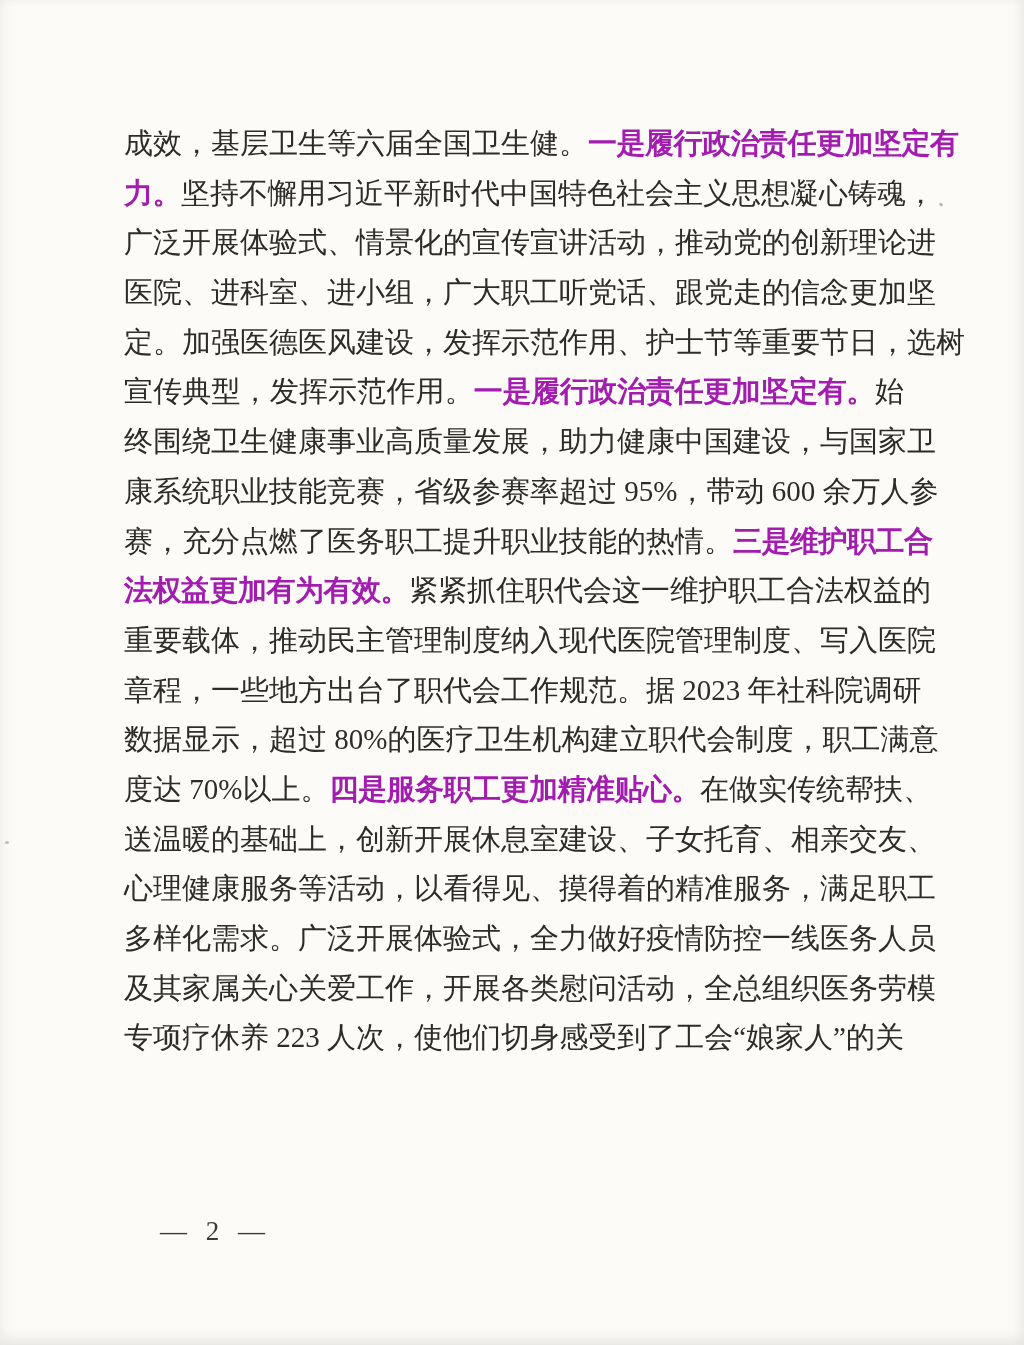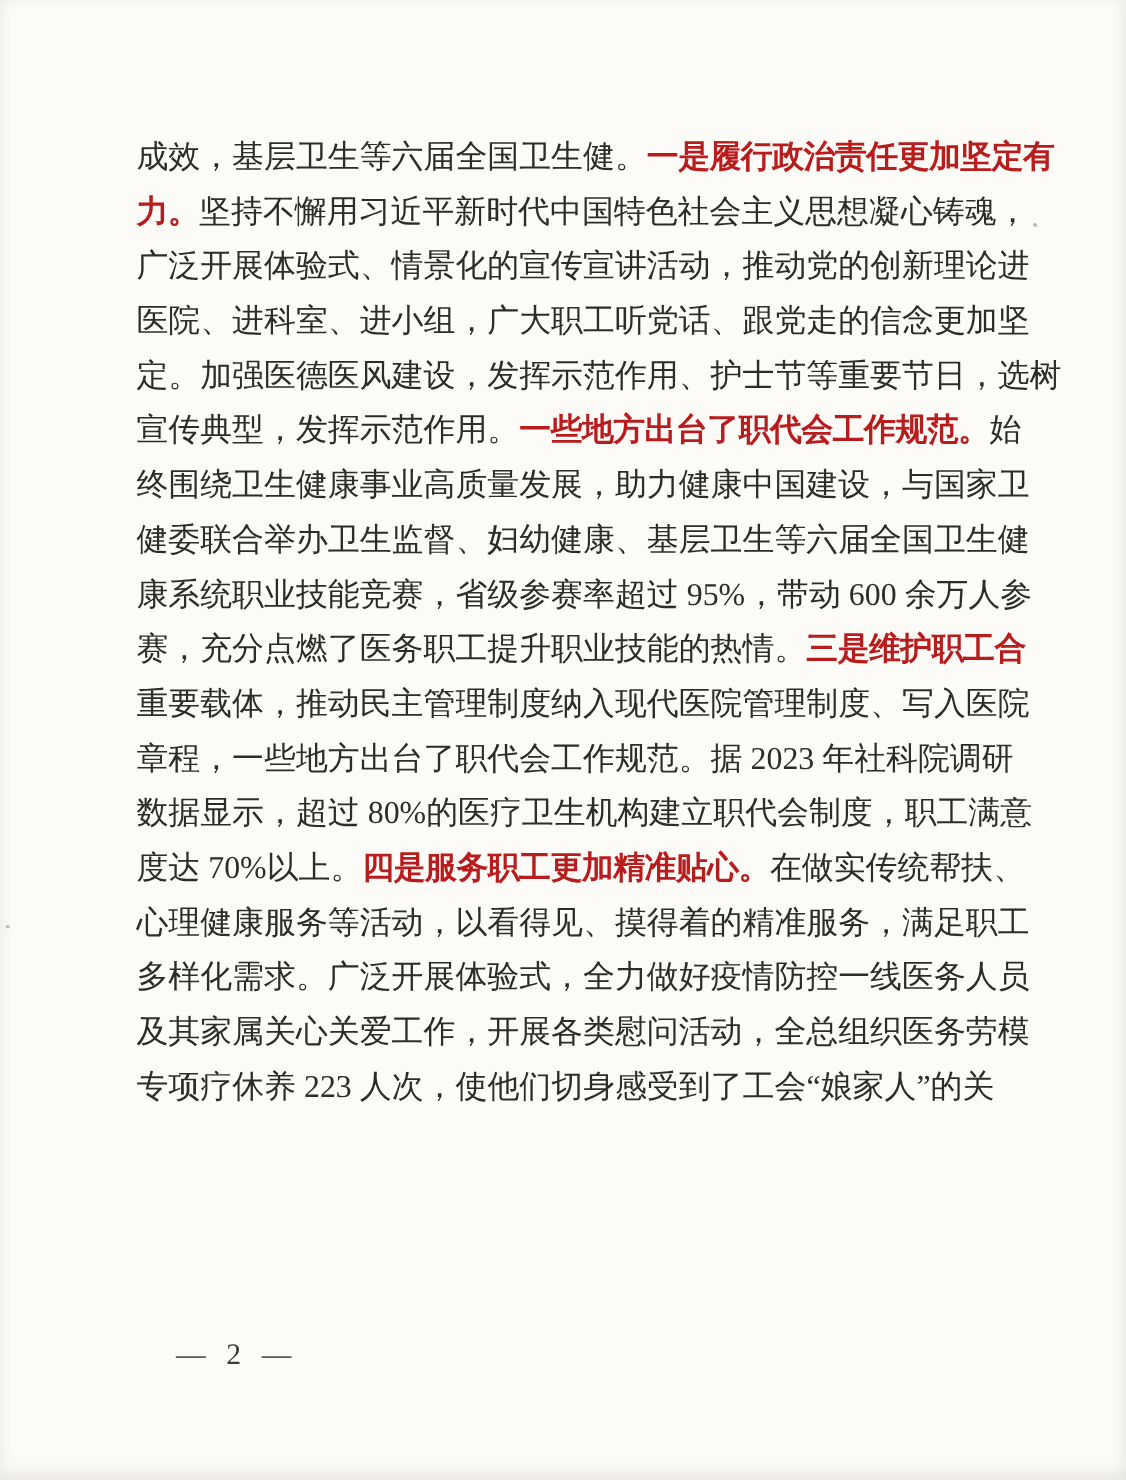--- a/index.html
+++ b/index.html
@@ -41,21 +41,21 @@
     text-justify: inter-character;
     color: #2e2c2a;
     letter-spacing: 0px;
   }
   .seg {
     font-weight: 400;
   }
   .seg.bold {
     font-family: "Liberation Sans", "DejaVu Sans", sans-serif;
     font-weight: 700;
-    color: #b91c1c;
+    color: #a21caf;
     letter-spacing: -0.5px;
   }
   .footer {
     position: absolute;
     left: 160px;
     top: 1216px;
     font-family: "Liberation Serif", "DejaVu Serif", serif;
     font-size: 27px;
     color: #3a3a38;
     letter-spacing: 6px;
@@ -72,29 +72,30 @@
 <body>
 
 <div class="page">
 
   <div class="doc-body">
       <div class="line"><span class="seg">成效，基层卫生等六届全国卫生健。</span><span class="seg bold">一是履行政治责任更加坚定有</span></div>
       <div class="line"><span class="seg bold">力。</span><span class="seg">坚持不懈用习近平新时代中国特色社会主义思想凝心铸魂，</span></div>
       <div class="line"><span class="seg">广泛开展体验式、情景化的宣传宣讲活动，推动党的创新理论进</span></div>
       <div class="line"><span class="seg">医院、进科室、进小组，广大职工听党话、跟党走的信念更加坚</span></div>
       <div class="line"><span class="seg">定。加强医德医风建设，发挥示范作用、护士节等重要节日，选树</span></div>
-      <div class="line"><span class="seg">宣传典型，发挥示范作用。</span><span class="seg bold">一些地方出台了职代会工作规范。</span><span class="seg">始</span></div>
+      <div class="line"><span class="seg">宣传典型，发挥示范作用。</span><span class="seg bold">一是履行政治责任更加坚定有。</span><span class="seg">始</span></div>
       <div class="line"><span class="seg">终围绕卫生健康事业高质量发展，助力健康中国建设，与国家卫</span></div>
-      <div class="line"><span class="seg">健委联合举办卫生监督、妇幼健康、基层卫生等六届全国卫生健</span></div>
       <div class="line"><span class="seg">康系统职业技能竞赛，省级参赛率超过 95%，带动 600 余万人参</span></div>
       <div class="line"><span class="seg">赛，充分点燃了医务职工提升职业技能的热情。</span><span class="seg bold">三是维护职工合</span></div>
+      <div class="line"><span class="seg bold">法权益更加有为有效。</span><span class="seg">紧紧抓住职代会这一维护职工合法权益的</span></div>
       <div class="line"><span class="seg">重要载体，推动民主管理制度纳入现代医院管理制度、写入医院</span></div>
       <div class="line"><span class="seg">章程，一些地方出台了职代会工作规范。据 2023 年社科院调研</span></div>
       <div class="line"><span class="seg">数据显示，超过 80%的医疗卫生机构建立职代会制度，职工满意</span></div>
       <div class="line"><span class="seg">度达 70%以上。</span><span class="seg bold">四是服务职工更加精准贴心。</span><span class="seg">在做实传统帮扶、</span></div>
+      <div class="line"><span class="seg">送温暖的基础上，创新开展休息室建设、子女托育、相亲交友、</span></div>
       <div class="line"><span class="seg">心理健康服务等活动，以看得见、摸得着的精准服务，满足职工</span></div>
       <div class="line"><span class="seg">多样化需求。广泛开展体验式，全力做好疫情防控一线医务人员</span></div>
       <div class="line"><span class="seg">及其家属关心关爱工作，开展各类慰问活动，全总组织医务劳模</span></div>
       <div class="line"><span class="seg">专项疗休养 223 人次，使他们切身感受到了工会“娘家人”的关</span></div>
     </div>
 
   <div class="footer">— 2 —</div>
 
   <div class="speck speck-a"></div>
   <div class="speck speck-b"></div>

